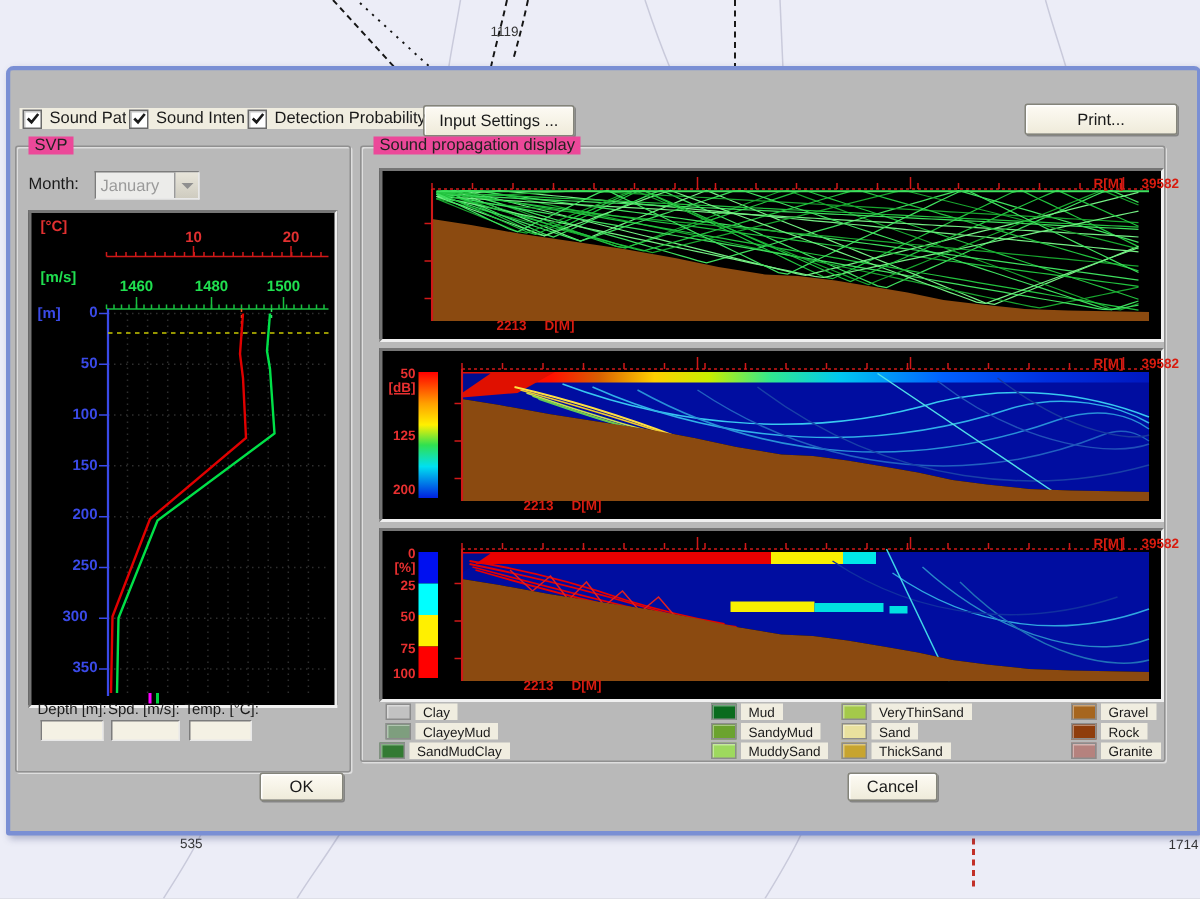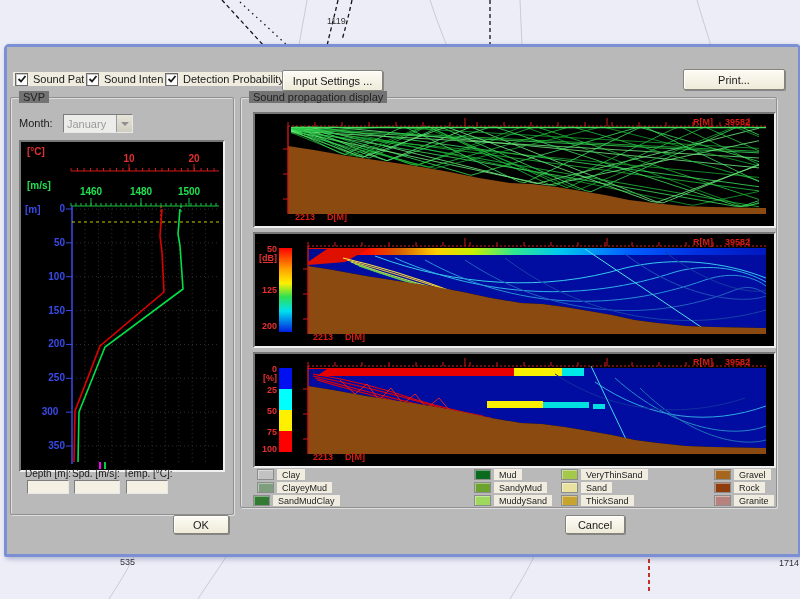--- a/index.html
+++ b/index.html
@@ -23,32 +23,32 @@
   
   .chk-strip{position:absolute;height:14px;background:#f0ede0;display:flex;align-items:center;gap:5px;
     padding:0 5px 0 2px;font:11px "Liberation Sans",sans-serif;color:#1a1a1a;white-space:nowrap;}
   .chk-box{width:11px;height:11px;background:#fff;border:1px solid #6a6a6a;
     box-shadow:inset 1px 1px 0 #c9c9c9;display:flex;align-items:center;justify-content:center;}
   .btn{position:absolute;background:linear-gradient(180deg,#fdfbf4,#efebda);
     border:1px solid #84847a;border-radius:2px;box-shadow:inset 1px 1px 0 #ffffff,1px 1px 0 rgba(0,0,0,.28);
     font:11px "Liberation Sans",sans-serif;color:#1a1a1a;display:flex;align-items:center;justify-content:center;cursor:default;}
   .groupbox{position:absolute;border:1px solid #909090;border-radius:2px;
     box-shadow:inset 1px 1px 0 #dedede,1px 1px 0 #dedede;}
-  .grouplab{position:absolute;top:-7px;left:8px;background:#737373;padding:0 4px;
+  .grouplab{position:absolute;top:-7px;left:8px;background:#ec4899;padding:0 4px;
     font:11px "Liberation Sans",sans-serif;color:#222;white-space:nowrap;}
   .sunken{border:2px solid;border-color:#767676 #f0f0f0 #f0f0f0 #767676;background:#000;}
   .field{position:absolute;background:#f4f1e4;border:1px solid;border-color:#7c7c7c #e8e8e8 #e8e8e8 #7c7c7c;
     font:11px "Liberation Sans",sans-serif;padding:0 2px;color:#222;}
   .flabel{position:absolute;font:10px "Liberation Sans",sans-serif;color:#1a1a1a;white-space:nowrap;}
   
   .svplab{position:absolute;font:bold 10px "Liberation Sans",sans-serif;white-space:nowrap;}
   .tmp{color:#e23030;} .spd{color:#20e050;} .dep{color:#3a4ae8;}
   
   .plot{position:absolute;width:519px;height:112px;}
-  .plotlab{position:absolute;font:bold 9px "Liberation Sans",sans-serif;color:#d81c10;white-space:nowrap;}
+  .plotlab{position:absolute;font:bold 9px "Liberation Sans",sans-serif;color:#d81c10;white-space:nowrap;margin-left:36px;}
   .cblab{position:absolute;width:22px;text-align:right;font:bold 9px "Liberation Sans",sans-serif;color:#e83030;}
   
   .lgd-item{position:absolute;height:11px;display:flex;}
   .lgd-sw{width:15px;height:9px;border:1px solid #8c8c8c;box-shadow:inset 1px 1px 0 rgba(255,255,255,.4);}
   .lgd-lab{margin-left:3px;background:#f0ede0;padding:1px 5px;font:9px "Liberation Sans",sans-serif;color:#1a1a1a;white-space:nowrap;}
   
   #month-combo{position:absolute;left:52px;top:16px;width:68px;height:17px;background:#ececea;
     border:1px solid;border-color:#7c7c7c #e8e8e8 #e8e8e8 #7c7c7c;display:flex;align-items:center;}
   #month-combo .val{flex:1;font:11px "Liberation Sans",sans-serif;color:#9a9a9a;padding-left:3px;}
   #month-arrow{width:15px;height:100%;background:linear-gradient(180deg,#e8e5da,#cfccc0);

